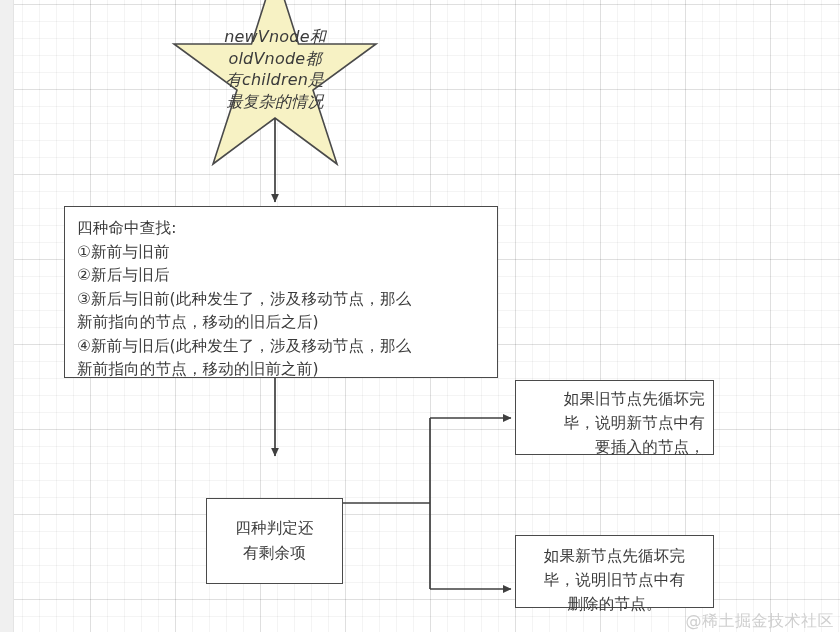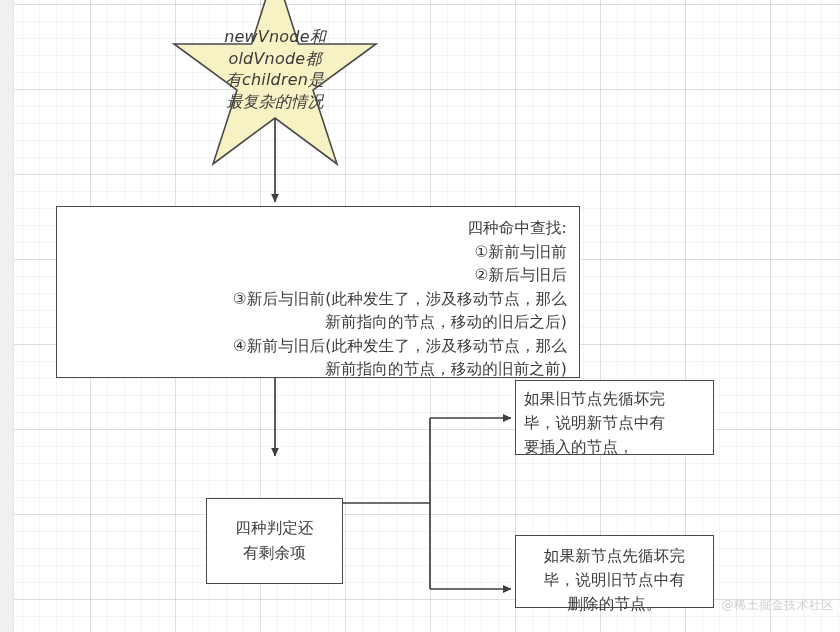--- a/index.html
+++ b/index.html
@@ -54,45 +54,45 @@
     border: 1.6px solid #4a4a4a;
     color: #3a3a3a;
     font-size: 15.5px;
     line-height: 1.52;
     letter-spacing: 0.2px;
     white-space: pre-line;
   }
 
   
   #box-four-matches {
-    left: 56px;  top: 206px;
-    width: 524px; height: 172px;
+    left: 64px;  top: 206px;
+    width: 434px; height: 172px;
     padding: 10px 12px 0 12px;
-    text-align: right;
+    text-align: left;
   }
 
   
   #box-remaining {
     left: 206px; top: 460px;
     width: 137px; height: 86px;
     display: flex;
     align-items: center;
     justify-content: center;
     text-align: center;
     padding: 0 20px;
     line-height: 1.6;
     margin-top: 38px;
   }
 
   
   #box-insert {
     left: 515px; top: 380px;
     width: 199px; height: 75px;
-    padding: 6px 8px 0 8px;
-    text-align: left;
+    padding: 6px 8px 0 16px;
+    text-align: right;
     line-height: 1.55;
   }
   #box-delete {
     left: 515px; top: 535px;
     width: 199px; height: 73px;
     padding: 8px 8px 0 8px;
     text-align: center;
     line-height: 1.55;
   }
 
@@ -105,23 +105,23 @@
     color: #3a3a3a;
     font-size: 16px;
     line-height: 1.35;
     letter-spacing: 0.2px;
     white-space: pre-line;
     font-style: italic;
   }
 
   #watermark {
     position: absolute;
-    right: 6px; bottom: 18px;
+    right: 6px; bottom: 0;
     color: #cfcfcf;
-    font-size: 12px;
+    font-size: 16px;
     letter-spacing: 0.5px;
     white-space: nowrap;
   }
 </style>
 </head>
 <body>
 
 <div id="canvas">
 
   <div id="gutter"></div>

